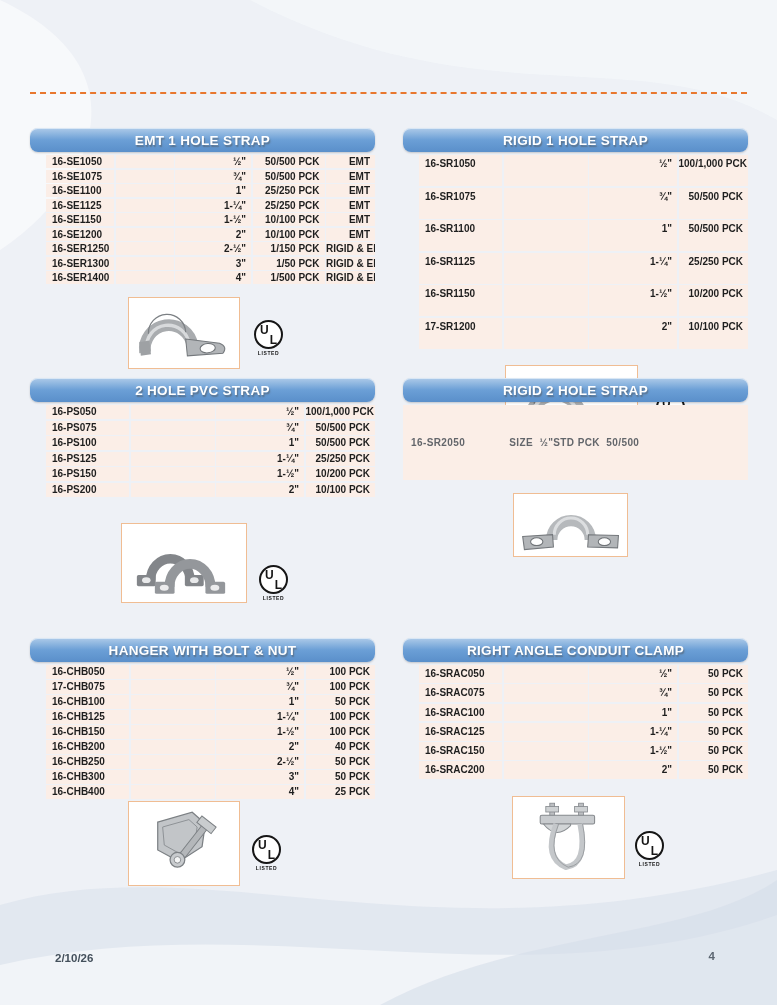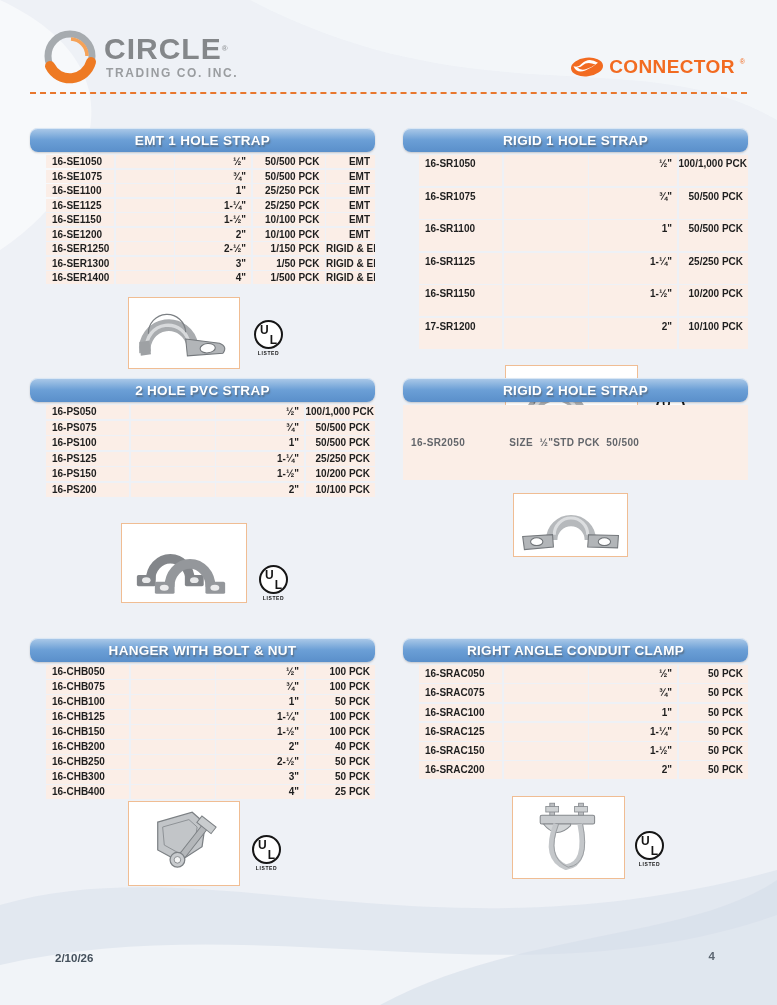--- a/index.html
+++ b/index.html
@@ -92,39 +92,20 @@
 <div class="page">
 
   <svg class="bg-waves" width="777" height="1005" viewBox="0 0 777 1005">
     <path d="M0 0 C150 70 90 190 0 250 Z" fill="#ffffff" opacity="0.55"></path>
     <path d="M250 0 C480 120 640 40 777 120 L777 0 Z" fill="#f4f7fa" opacity="0.8"></path>
     <path d="M0 905 C210 845 430 965 777 870 L777 1005 L0 1005 Z" fill="#dde4ee" opacity="0.75"></path>
     <path d="M0 965 C260 905 520 1005 777 915 L777 1005 L0 1005 Z" fill="#ffffff" opacity="0.5"></path>
     <path d="M380 1005 C520 930 690 940 777 880 L777 1005 Z" fill="#d5deea" opacity="0.6"></path>
   </svg>
 
-  <div class="hdr">
-    <svg class="circle-logo" viewBox="0 0 64 66">
-      <circle cx="32" cy="30" r="22" fill="none" stroke="#a6abaf" stroke-width="7"></circle>
-      <path d="M12 40 A22 22 0 0 0 53 36" stroke="#ee7a23" stroke-width="10" fill="none" stroke-linecap="round"></path>
-      <path d="M33 13 A17 17 0 0 1 49 30" stroke="#f5a258" stroke-width="3.5" fill="none"></path>
-    </svg>
-    <div class="brand-name"><span>CIRCLE</span><span class="brand-tm">®</span></div>
-    <div class="brand-sub">TRADING CO. INC.</div>
-
-    <div class="partner">
-      <svg width="34" height="22" viewBox="0 0 40 26">
-        <ellipse cx="20" cy="13" rx="19" ry="11" fill="#f26b21" transform="rotate(-6 20 13)"></ellipse>
-        <path d="M33 8 Q22 1 14 9 Q10 14 4 12 Q8 21 18 17 Q26 14 33 8 Z" fill="#ffffff"></path>
-        <path d="M30 10 Q20 6 15 11 Q12 14 8 13 Q13 18 20 15 Q26 13 30 10 Z" fill="#f26b21"></path>
-      </svg>
-      <span class="partner-name">CONNECTOR</span>
-      <span class="partner-tm">®</span>
-    </div>
-  </div>
   <div class="divider"></div>
 
   <div class="sec" id="sec-emt">
     <div class="sec-h">EMT 1 HOLE STRAP</div>
     <div class="rows h13">
 
         <div class="row grid4">
           <span class="c sku">16-SE1050</span>
           <span class="c"></span>
           <span class="c num">½"</span>
@@ -385,21 +366,21 @@
     <div class="rows h135">
 
         <div class="row grid3">
           <span class="c sku">16-CHB050</span>
           <span class="c"></span>
           <span class="c num">½"</span>
           <span class="c num">100 PCK</span>
         </div>
 
         <div class="row grid3">
-          <span class="c sku">16-CHB075</span>
+          <span class="c sku">17-CHB075</span>
           <span class="c"></span>
           <span class="c num">¾"</span>
           <span class="c num">100 PCK</span>
         </div>
 
         <div class="row grid3">
           <span class="c sku">16-CHB100</span>
           <span class="c"></span>
           <span class="c num">1"</span>
           <span class="c num">50 PCK</span>

